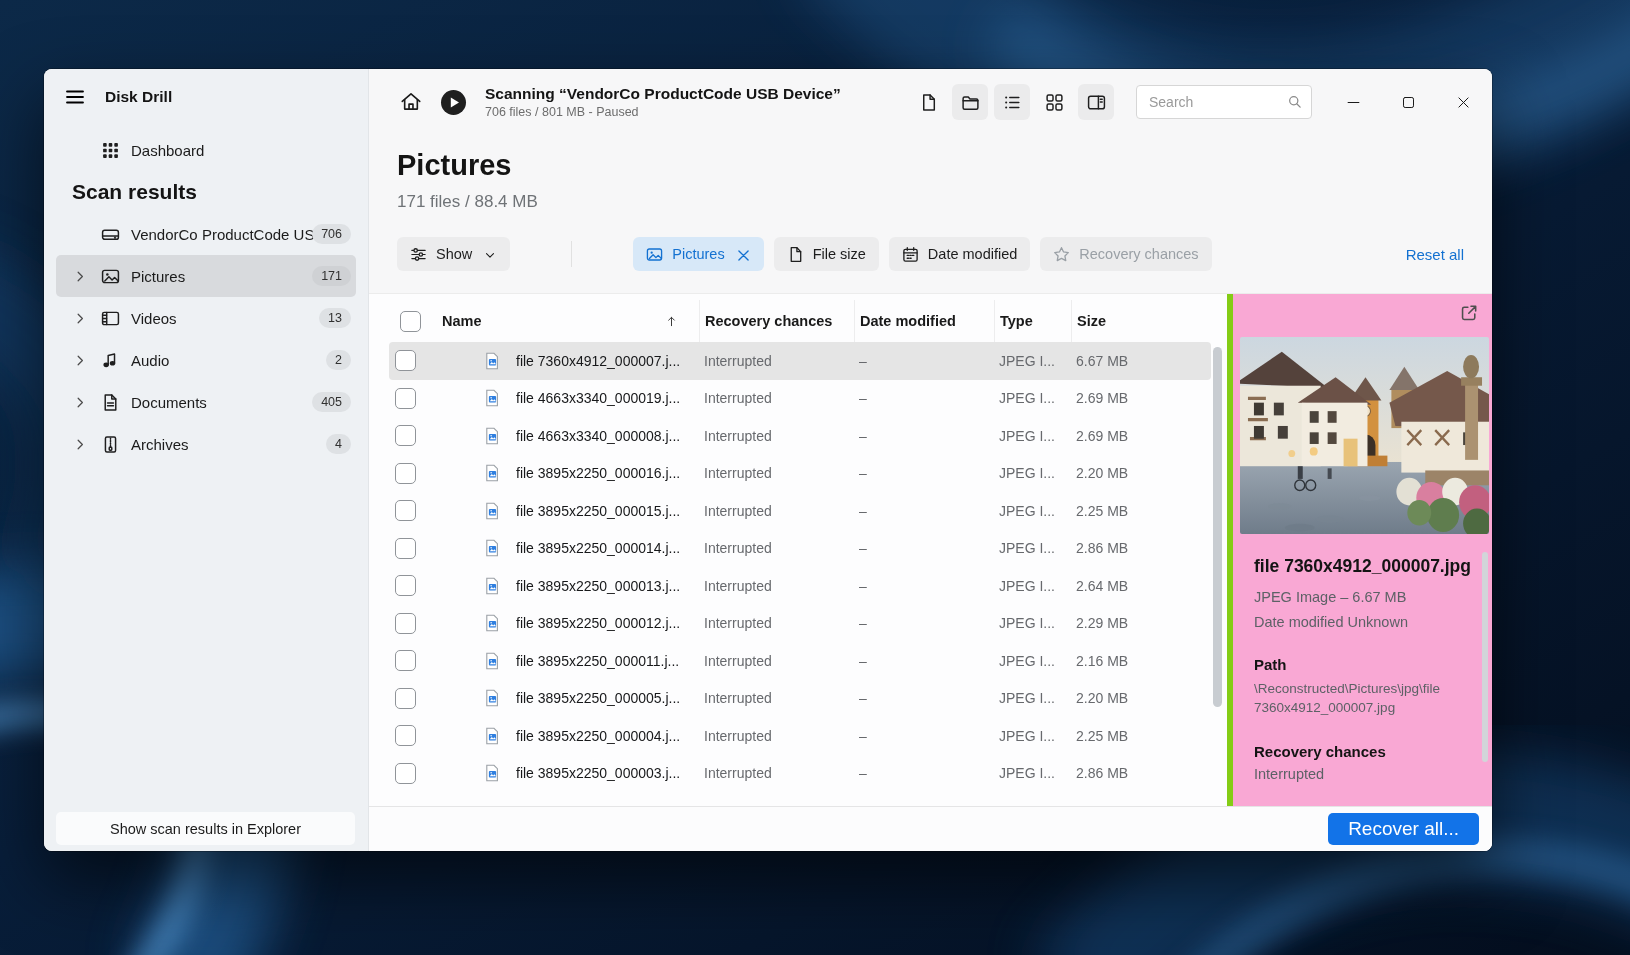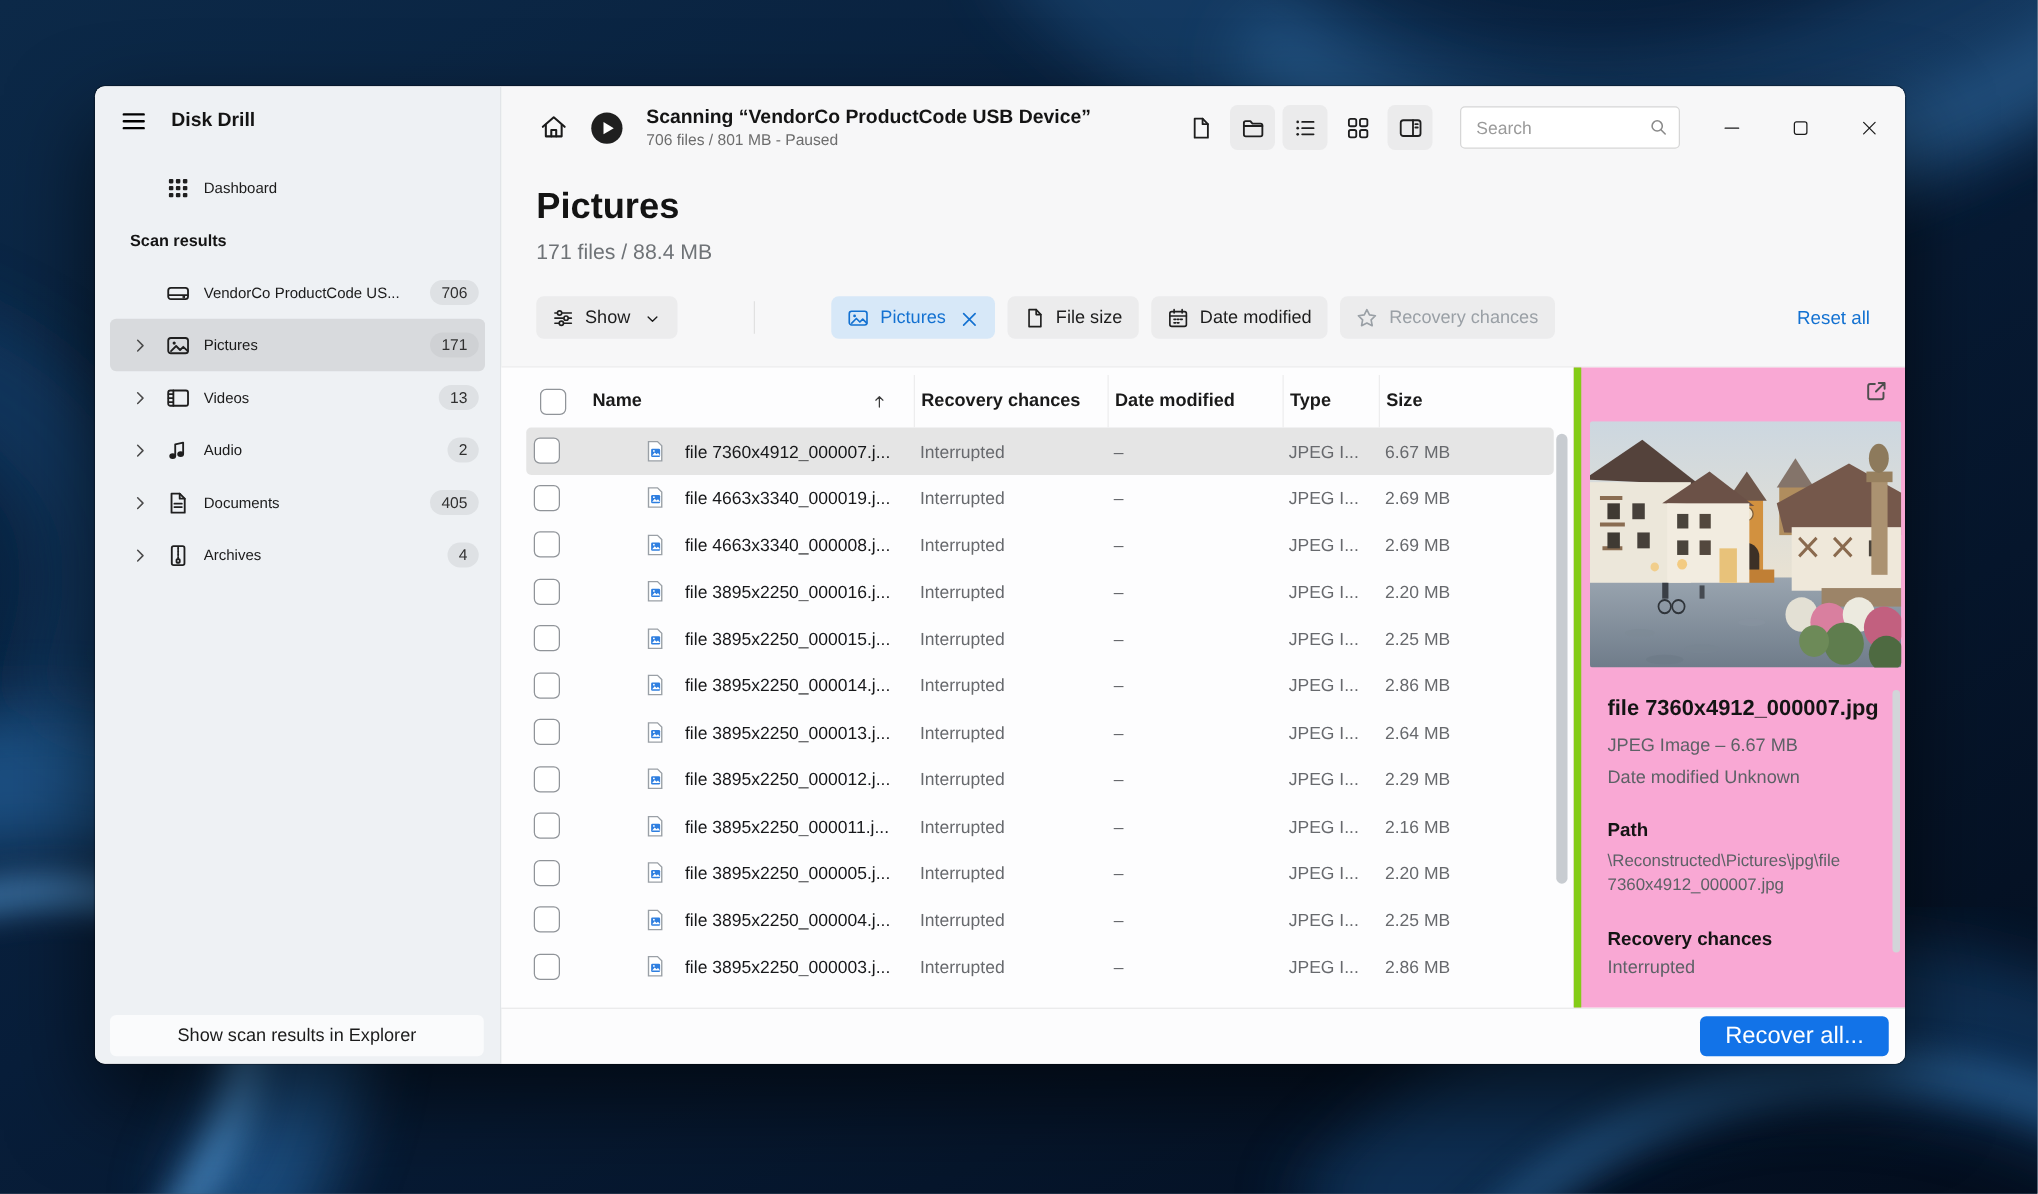--- a/index.html
+++ b/index.html
@@ -3,40 +3,40 @@
 <meta charset="utf-8">
 <style>
   * { margin:0; padding:0; box-sizing:border-box; }
   html,body { width:1630px; height:955px; overflow:hidden; font-family:"Liberation Sans", sans-serif; }
   body { position:relative; background:#081c36; }
 
   
   .wallpaper { position:absolute; inset:0; }
 
   
-  .window { position:absolute; left:76px; top:69px; width:1448px; height:782px;
+  .window { position:absolute; left:44px; top:69px; width:1448px; height:782px;
     border-radius:8px; overflow:hidden; display:flex; background:#fff;
     box-shadow:0 30px 70px rgba(0,0,0,.6), 0 0 0 1px rgba(0,0,0,.25); }
 
   
   .sidebar { width:325px; background:#eef1f4; border-right:1px solid #e2e5e8; position:relative; flex-shrink:0; }
   .side-head { height:56px; display:flex; align-items:center; padding-left:20px; gap:19px; }
   .burger { width:22px; height:22px; display:flex; align-items:center; cursor:pointer; }
   .app-title { font-size:15.5px; font-weight:700; color:#141414; }
   .side-nav { padding-top:4px; }
   .side-item { height:42px; display:flex; align-items:center; margin:0 12px; border-radius:5px; position:relative; cursor:pointer; }
   .side-item.selected { background:#d8dadd; }
   .side-item .chev { width:17px; height:17px; margin-left:16px; flex-shrink:0; color:#4b4b4b; }
   .side-item .no-chev { width:17px; margin-left:16px; flex-shrink:0; }
   .side-item .sicon { width:19px; height:19px; margin-left:12px; flex-shrink:0; color:#1f1f1f; }
-  .side-item .slabel { margin-left:11px; font-size:12px; color:#1b1b1b; white-space:nowrap; overflow:hidden; }
+  .side-item .slabel { margin-left:11px; font-size:15px; color:#1b1b1b; white-space:nowrap; overflow:hidden; }
   .badge { position:absolute; right:5px; background:#dee1e4; color:#303030; font-size:12.5px;
     padding:3px 9px; border-radius:11px; }
   .side-item.selected .badge { background:#cfd1d4; }
-  .section-label { height:42px; display:flex; align-items:center; padding-left:28px; font-size:13px; font-weight:700; color:#141414; }
+  .section-label { height:42px; display:flex; align-items:center; padding-left:28px; font-size:21px; font-weight:700; color:#141414; }
   .side-footer-btn { position:absolute; left:12px; right:13px; bottom:6px; height:33px; background:#fafbfc;
     border:none; border-radius:5px; font-size:14.5px; color:#1b1b1b; font-family:inherit; cursor:pointer;
     display:flex; align-items:center; justify-content:center; }
 
   
   .main { flex:1; display:flex; flex-direction:column; background:#f7f7f8; min-width:0; }
 
   .titlebar { height:66px; display:flex; align-items:center; padding:0 14px 0 30px; flex-shrink:0; }
   .tb-btn { background:none; border:none; cursor:pointer; display:flex; align-items:center; justify-content:center; padding:0; }
   .home-btn { width:24px; height:24px; color:#1b1b1b; }

